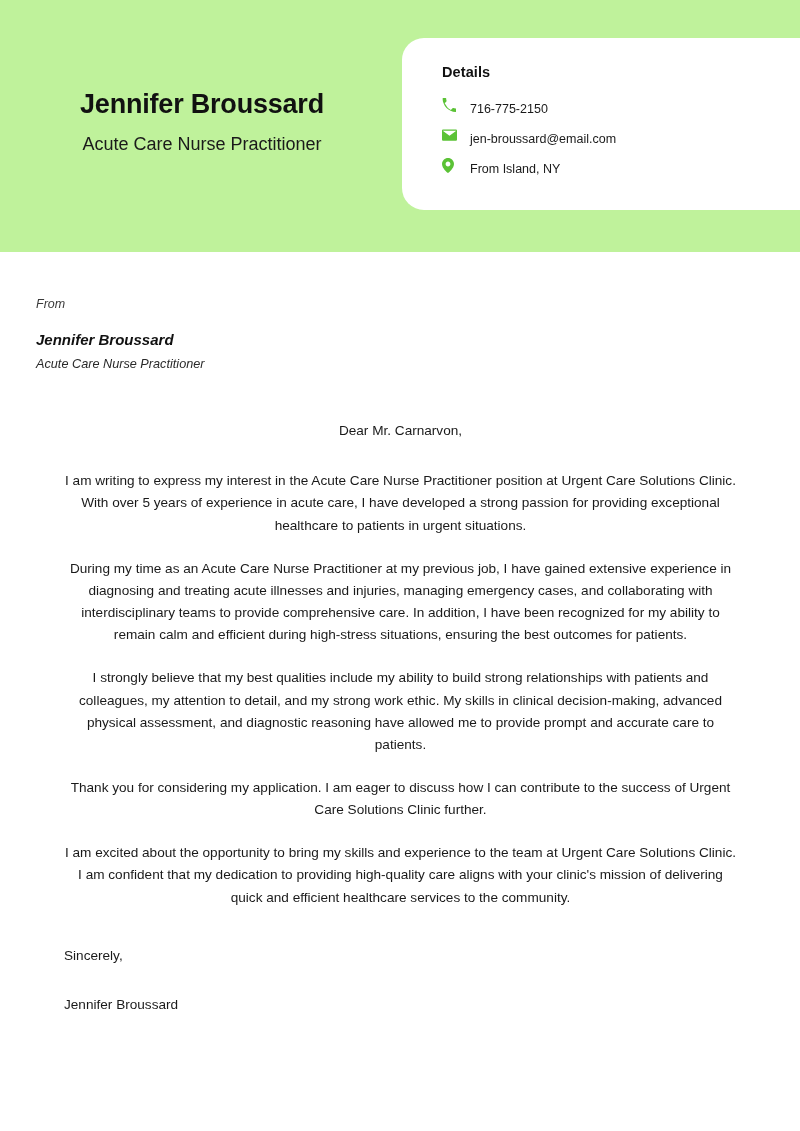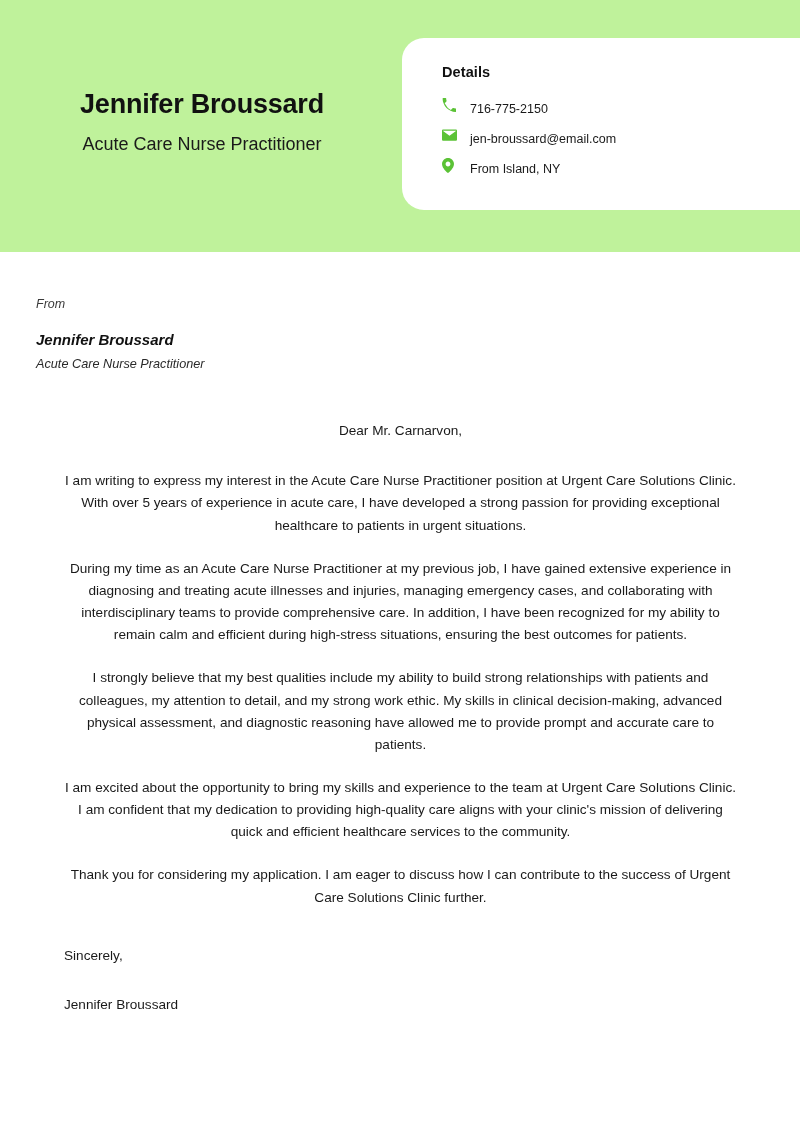--- a/index.html
+++ b/index.html
@@ -229,21 +229,21 @@
 
   <div class="body-content">
     <p class="salutation">Dear Mr. Carnarvon,</p>
 
     <p class="body-paragraph">I am writing to express my interest in the Acute Care Nurse Practitioner position at Urgent Care Solutions Clinic. With over 5 years of experience in acute care, I have developed a strong passion for providing exceptional healthcare to patients in urgent situations.</p>
 
     <p class="body-paragraph">During my time as an Acute Care Nurse Practitioner at my previous job, I have gained extensive experience in diagnosing and treating acute illnesses and injuries, managing emergency cases, and collaborating with interdisciplinary teams to provide comprehensive care. In addition, I have been recognized for my ability to remain calm and efficient during high-stress situations, ensuring the best outcomes for patients.</p>
 
     <p class="body-paragraph">I strongly believe that my best qualities include my ability to build strong relationships with patients and colleagues, my attention to detail, and my strong work ethic. My skills in clinical decision-making, advanced physical assessment, and diagnostic reasoning have allowed me to provide prompt and accurate care to patients.</p>
 
+    <p class="body-paragraph">Thank you for considering my application. I am eager to discuss how I can contribute to the success of Urgent Care Solutions Clinic further.</p>
+
     <p class="body-paragraph">I am excited about the opportunity to bring my skills and experience to the team at Urgent Care Solutions Clinic. I am confident that my dedication to providing high-quality care aligns with your clinic's mission of delivering quick and efficient healthcare services to the community.</p>
 
-    <p class="body-paragraph">Thank you for considering my application. I am eager to discuss how I can contribute to the success of Urgent Care Solutions Clinic further.</p>
-
     <p class="closing">Sincerely,</p>
 
     <p class="signature">Jennifer Broussard</p>
   </div>
 </div>
 
 </body></html>

